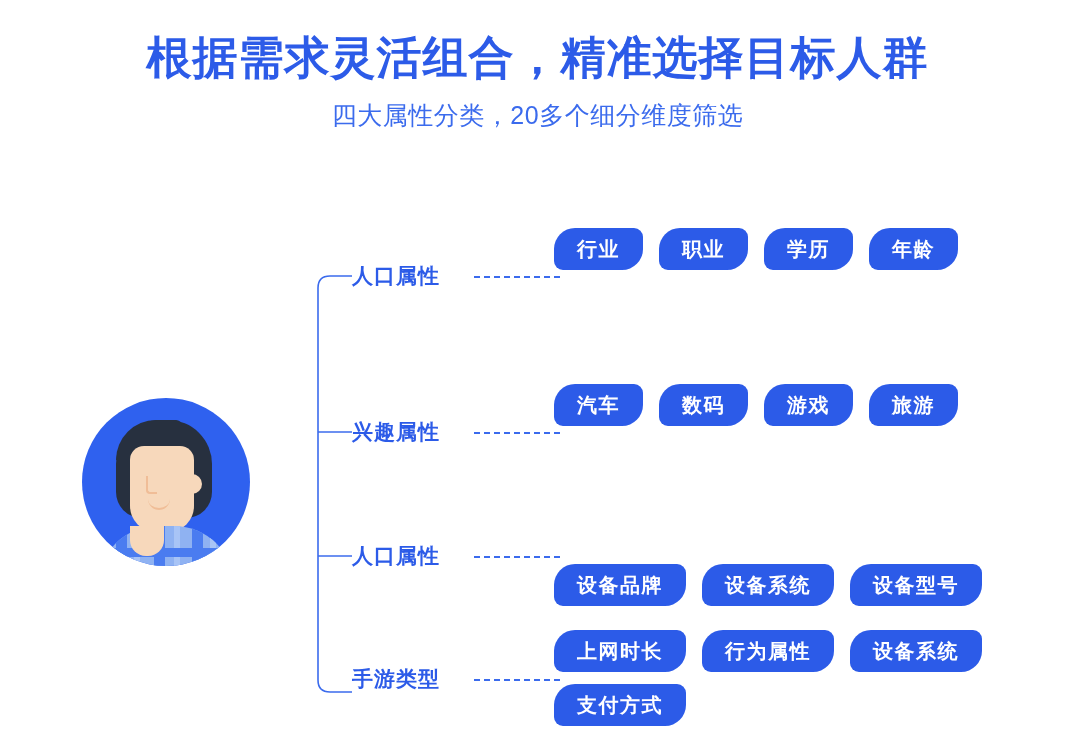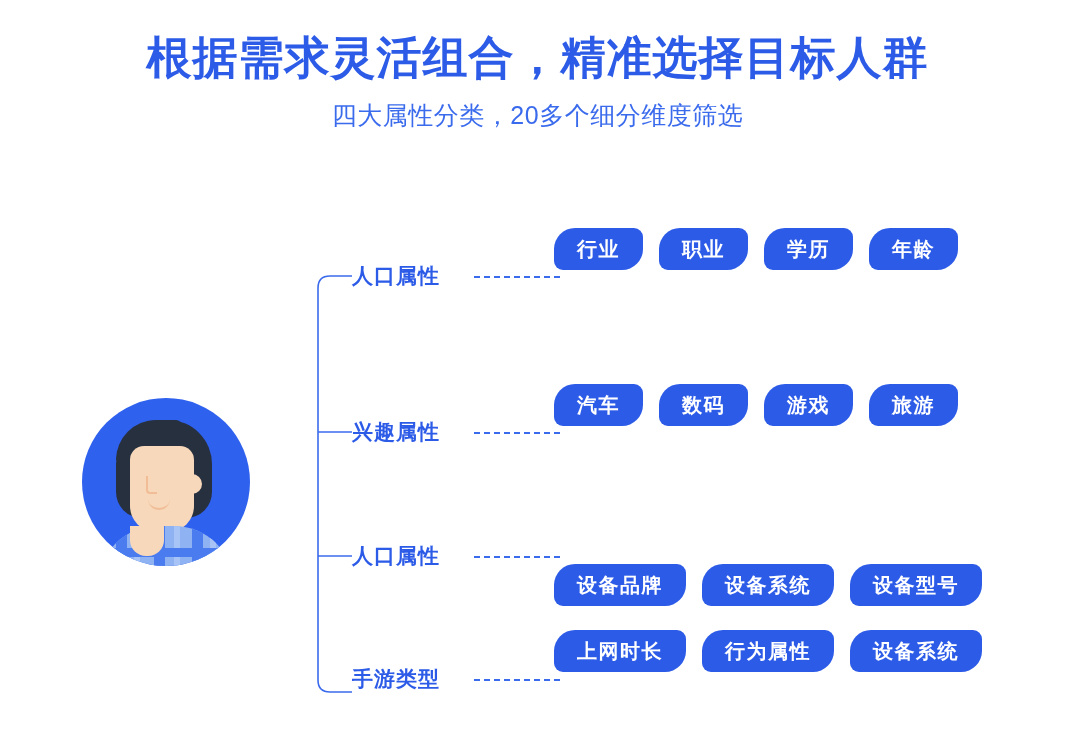--- a/index.html
+++ b/index.html
@@ -283,15 +283,16 @@
       <div class="cat-dash" style="top: 556px;"></div>
       <div class="tags" style="top: 564px;">
         <div class="tag-line"><span class="tag">设备品牌</span><span class="tag">设备系统</span><span class="tag">设备型号</span></div>
       </div>
     </div>
     <div class="cat-row" style="top: 0px;">
       <div class="cat-label" style="top: 665px;">手游类型</div>
       <div class="cat-dash" style="top: 679px;"></div>
       <div class="tags" style="top: 630px;">
         <div class="tag-line"><span class="tag">上网时长</span><span class="tag">行为属性</span><span class="tag">设备系统</span></div>
+        <div class="tag-line"><span class="tag">支付方式</span></div>
       </div>
     </div>
   </div>
 
 </body></html>

